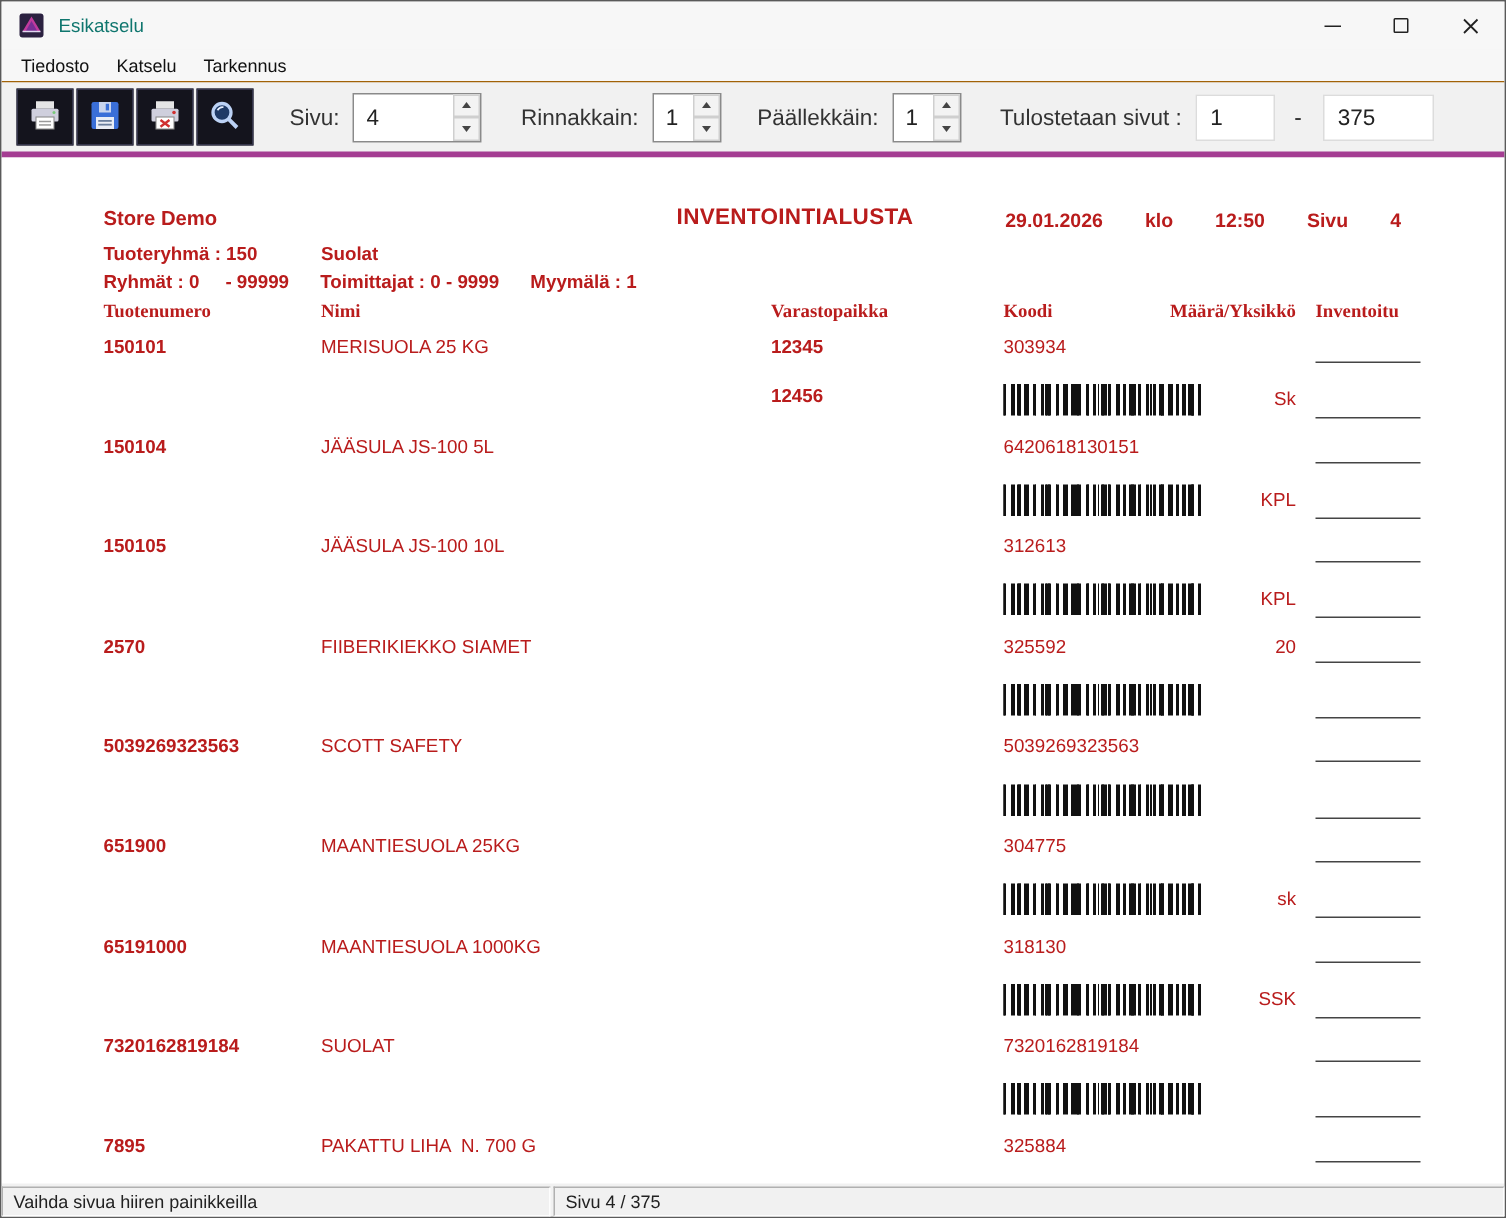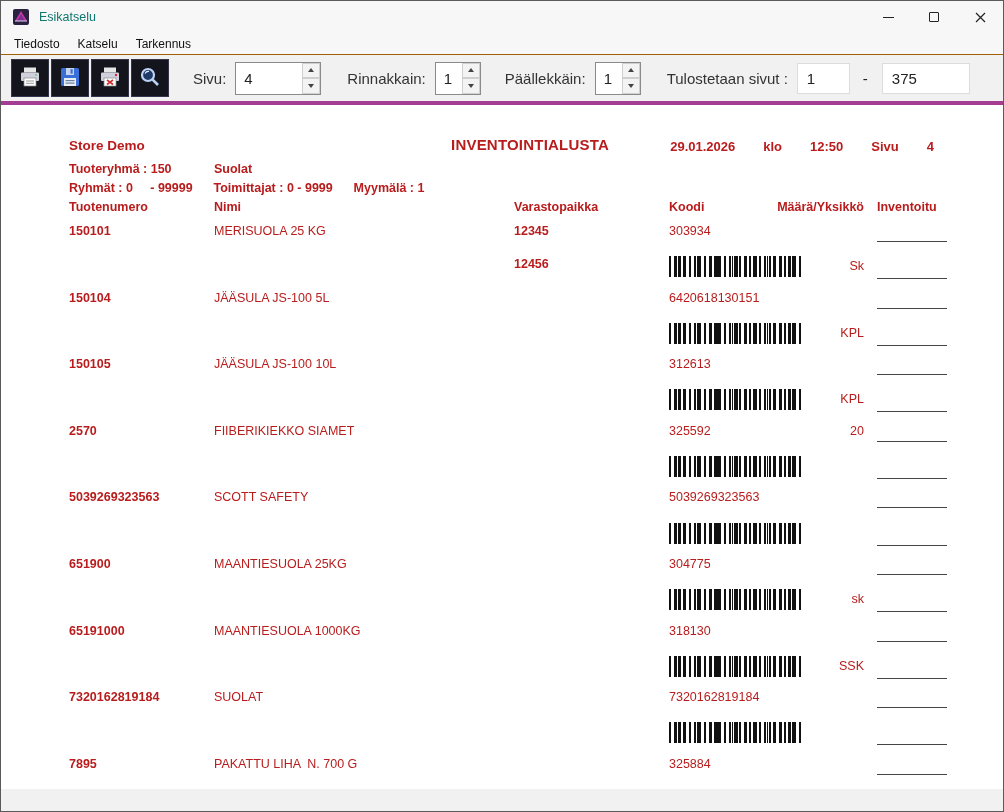--- a/index.html
+++ b/index.html
@@ -43,38 +43,38 @@
   .spin-btn { flex:1; background:#f3f3f3; border:1px solid #cfcfcf; display:flex; align-items:center;
               justify-content:center; padding:0; }
   .arr-up { width:0; height:0; border-left:3.5px solid transparent; border-right:3.5px solid transparent;
             border-bottom:4.5px solid #444; }
   .arr-dn { width:0; height:0; border-left:3.5px solid transparent; border-right:3.5px solid transparent;
             border-top:4.5px solid #444; }
 
   .range-input { height:31px; border:1px solid #dcdcdc; background:#fff; font-size:15px;
                  font-family:inherit; padding-left:9px; color:#222; outline:none; }
   .range-from { width:53px; margin-left:0; }
-  .range-to { width:88px; }
+  .range-to { width:74px; }
   .sep-dash { font-size:15px; color:#222; margin:0 14px 0 13px; }
 
   
   .magenta-line { height:4px; background:#a43d92; }
 
   
   .preview { position:relative; height:684px; background:#fff; overflow:hidden; }
   .report { position:absolute; inset:0; color:#b91c1c; }
   .r-store  { position:absolute; top:33px; left:68px; font-size:13.5px; font-weight:bold; }
   .r-title  { position:absolute; top:31px; left:56px; right:0; text-align:center; font-size:15px;
               font-weight:bold; letter-spacing:.2px; }
   .r-right  { position:absolute; top:34px; right:69px; display:flex; gap:28px; font-size:13px; font-weight:bold; }
   .r-gline  { position:absolute; top:57px; left:68px; right:0; height:15px; font-size:12.5px; font-weight:bold; }
   .r-gline .g1 { position:absolute; left:0; }
   .r-gline .g2 { position:absolute; left:145px; }
   .r-line3  { position:absolute; top:76px; left:68px; font-size:12.5px; font-weight:bold; white-space:pre; }
-  .r-cols   { position:absolute; top:95px; left:68px; right:0; height:16px; font-size:12.5px; font-weight:bold; }
+  .r-cols   { position:absolute; top:95px; left:68px; right:0; height:16px; font-size:12.5px; font-weight:bold;font-family:Liberation Serif, serif; }
   .r-cols span { position:absolute; top:0; white-space:nowrap; }
   .h-tuote{left:0} .h-nimi{left:145px} .h-varasto{left:445px} .h-koodi{left:600px}
   .h-maara{left:640px; width:155px; text-align:right} .h-invent{left:808px}
 
   .r-rows { position:absolute; top:118px; left:68px; right:0; bottom:0; overflow:hidden; }
   .rrow { position:relative; height:33.3px; }
   .cell { position:absolute; top:1px; white-space:pre; font-size:12.5px; }
   .c-tuote { left:0; font-weight:bold; }
   .c-nimi { left:145px; }
   .c-varasto { left:445px; font-weight:bold; }
@@ -383,14 +383,22 @@
             <span class="cell c-nimi">PAKATTU LIHA  N. 700 G</span>
             <span class="cell c-varasto"></span>
             <span class="cell c-koodi">325884</span>
             <span class="cell c-maara"></span>
             <span class="c-invent"></span>
           </div>
         </div>
     </div>
   </div>
 
+  <div class="statusbar">
+    <div class="sb-panel sb-left">
+      <span>Vaihda sivua hiiren painikkeilla</span>
+    </div>
+    <div class="sb-panel sb-mid">
+      <span>Sivu 4 / 375</span>
+    </div>
+  </div>
 
 </div>
 
 </body></html>

